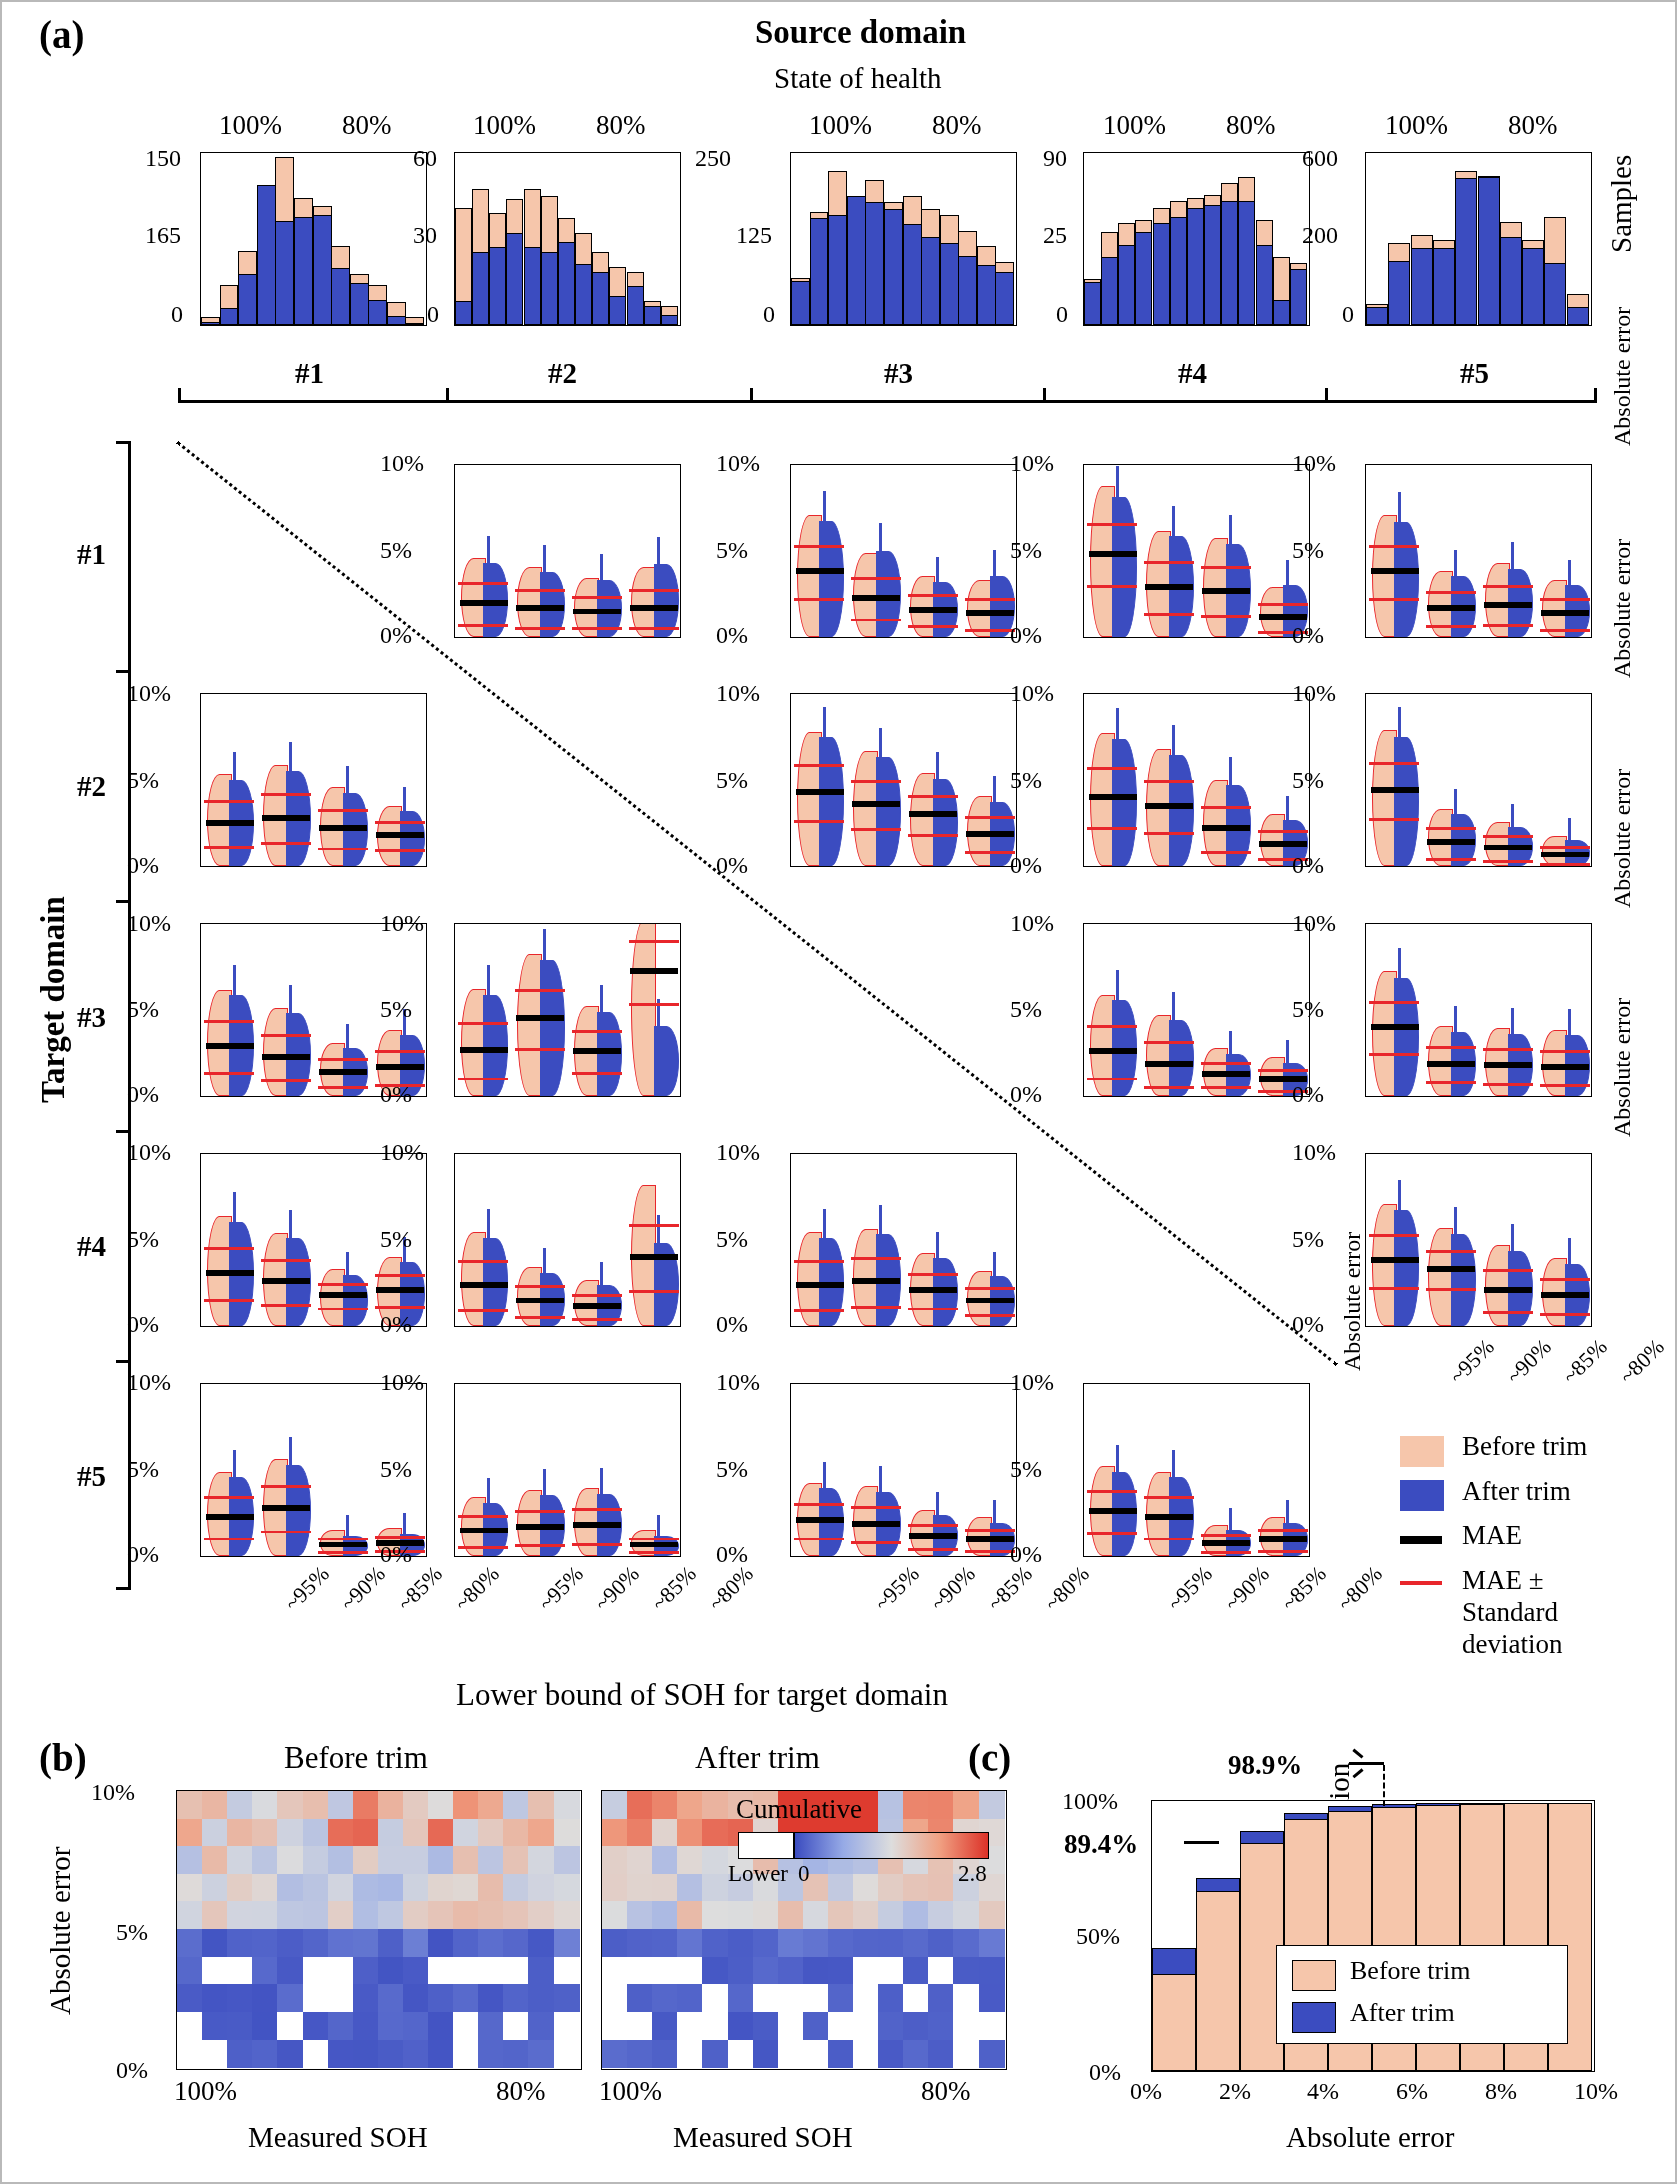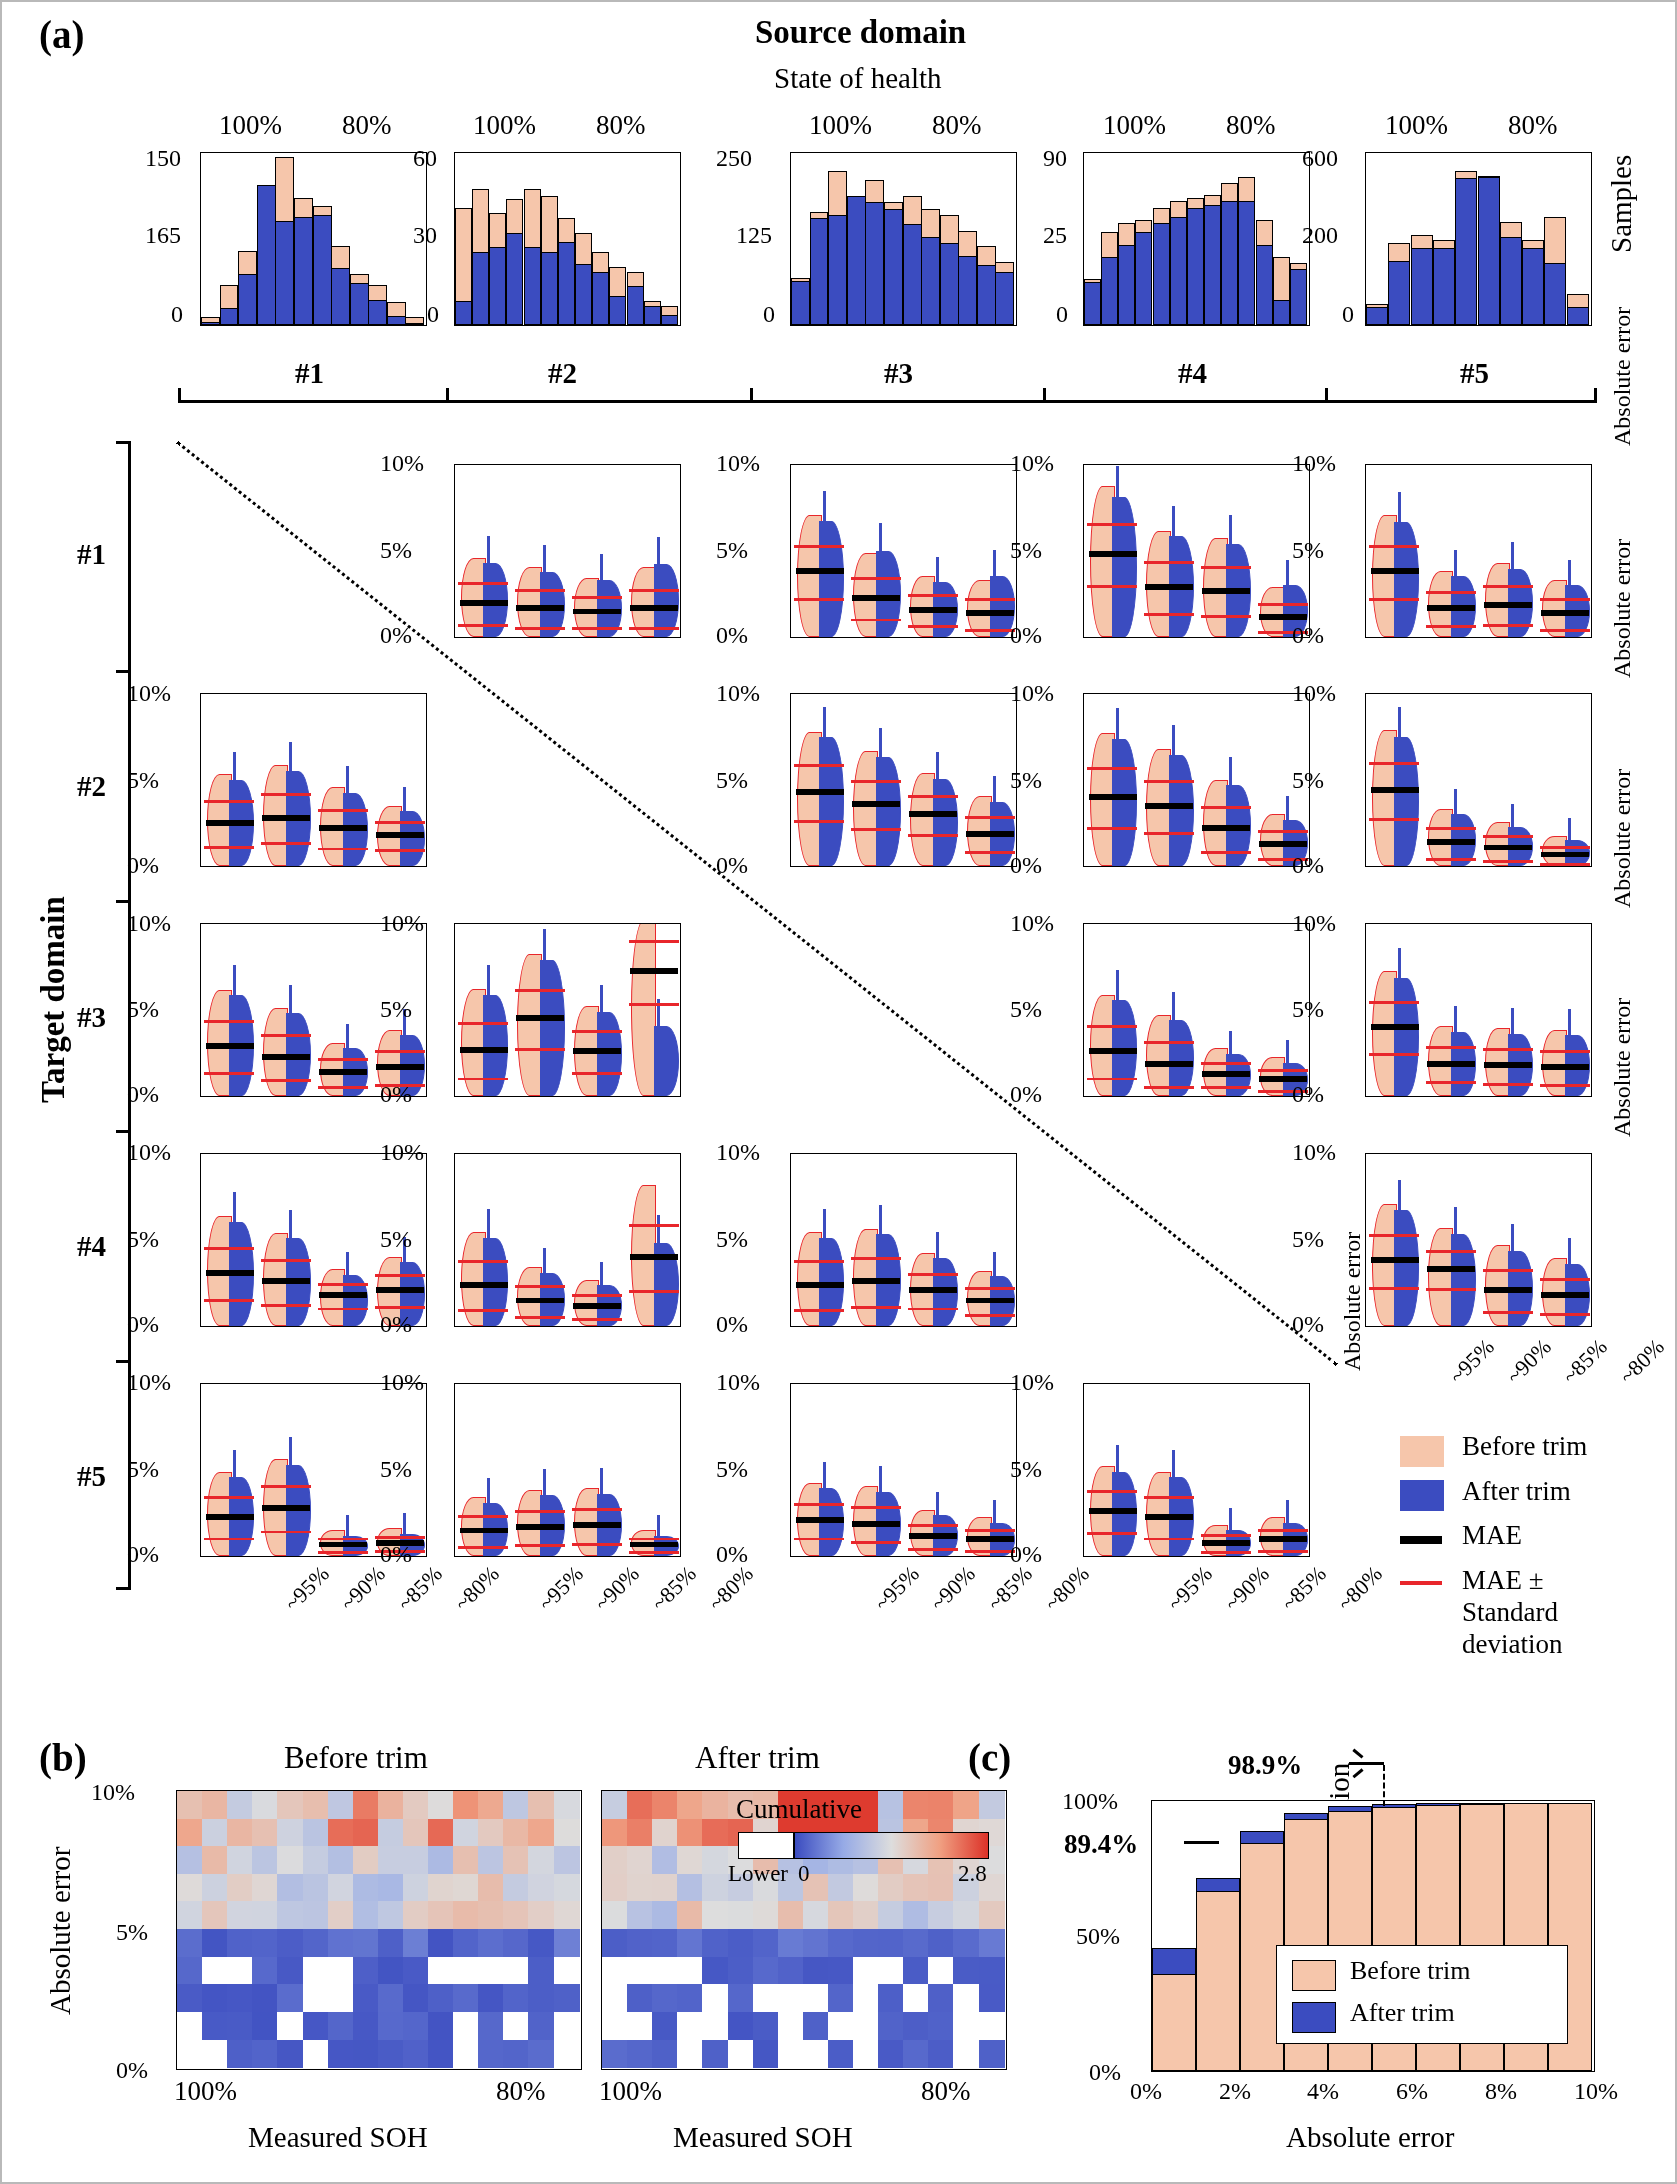--- a/index.html
+++ b/index.html
@@ -125,21 +125,21 @@
       <div class="hist-bar bar-after" style="left: 74px; width: 18.6px; height: 123px;"></div>
       <div class="hist-bar bar-after" style="left: 93px; width: 18.6px; height: 116px;"></div>
       <div class="hist-bar bar-after" style="left: 112px; width: 18.6px; height: 101px;"></div>
       <div class="hist-bar bar-after" style="left: 130px; width: 18.6px; height: 88px;"></div>
       <div class="hist-bar bar-after" style="left: 149px; width: 18.6px; height: 82px;"></div>
       <div class="hist-bar bar-after" style="left: 167px; width: 18.6px; height: 69px;"></div>
       <div class="hist-bar bar-after" style="left: 186px; width: 18.6px; height: 60px;"></div>
       <div class="hist-bar bar-after" style="left: 204px; width: 18.6px; height: 53px;"></div>
     </div>
   <div class="lbl bold" style="left:882px;top:355px;font-size:29px;">#3</div>
-  <div class="tick" style="left:714px;top:143px;">250</div>
+  <div class="tick" style="left:693px;top:143px;">250</div>
   <div class="tick" style="left:734px;top:220px;">125</div>
   <div class="tick" style="left:761px;top:299px;">0</div>
 
   <div class="lbl" style="left:1101px;top:108px;font-size:27px;">100%</div>
   <div class="lbl" style="left:1224px;top:108px;font-size:27px;">80%</div>
   <div class="panel" id="hist-4" style="left:1081px;top:150px;width:227px;height:174px;">
       <div class="hist-bar bar-before" style="left: 0px; width: 17px; height: 46px;"></div>
       <div class="hist-bar bar-before" style="left: 17px; width: 17px; height: 93px;"></div>
       <div class="hist-bar bar-before" style="left: 34px; width: 17px; height: 102px;"></div>
       <div class="hist-bar bar-before" style="left: 51px; width: 17px; height: 105px;"></div>
@@ -829,20 +829,21 @@
       <div class="xr" style="left: 1145px; top: 1559px;">~95%</div>
       <div class="xr" style="left: 1202px; top: 1559px;">~90%</div>
       <div class="xr" style="left: 1259px; top: 1559px;">~85%</div>
       <div class="xr" style="left: 1315px; top: 1559px;">~80%</div>
       <div class="xr" style="left: 1427px; top: 1332px;">~95%</div>
       <div class="xr" style="left: 1484px; top: 1332px;">~90%</div>
       <div class="xr" style="left: 1540px; top: 1332px;">~85%</div>
       <div class="xr" style="left: 1597px; top: 1332px;">~80%</div>
     </div>
 
+  <div class="lbl" style="left:454px;top:1675px;font-size:31px;">Lower bound of SOH for target domain</div>
 
   <div class="legendbox" style="left:1398px;top:1434px;">
     <div class="swatch" style="left:0;top:0;background:#f6c6ab;border:1.9px solid #f6c6ab;"></div>
     <div class="lbl" style="left:62px;top:-4.8px;font-size:27px;">Before trim</div>
     <div class="swatch" style="left:0;top:44px;background:#3b4cc0;border:1.9px solid #3b4cc0;"></div>
     <div class="lbl" style="left:62px;top:40px;font-size:27px;">After trim</div>
     <div style="position:absolute;left:0;top:100px;width:42px;height:7.7px;background:#000;"></div>
     <div class="lbl" style="left:62px;top:84px;font-size:27px;">MAE</div>
     <div style="position:absolute;left:0;top:145px;width:42px;height:3.9px;background:#e8262b;"></div>
     <div class="lbl" style="left:62px;top:128px;font-size:27px;line-height:32px;white-space:pre;">MAE ±

